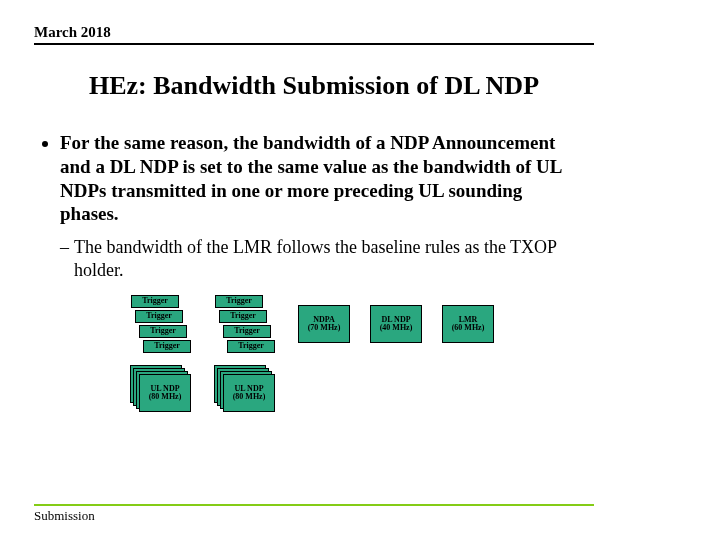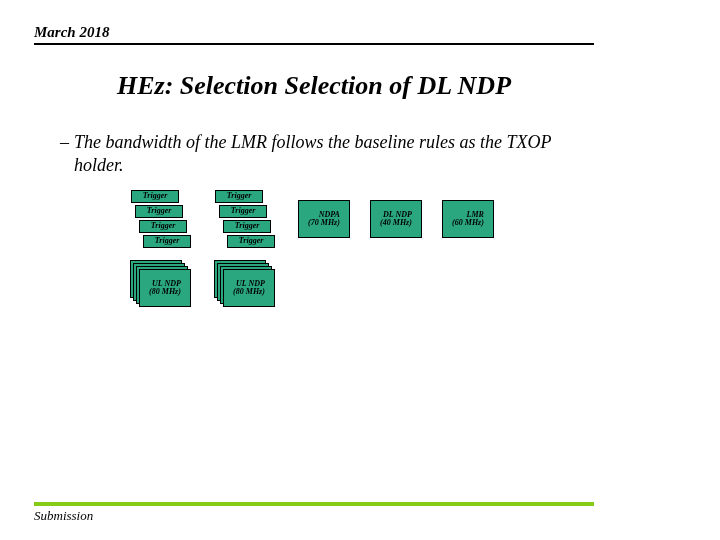--- a/index.html
+++ b/index.html
@@ -8,21 +8,20 @@
     font-family: "Times New Roman", Times, serif;
     background: #fff;
     color: #000;
   }
   .page {
     width: 628px;
     height: 540px;
     position: relative;
     box-sizing: border-box;
     padding: 24px 34px 18px 34px;
-    font-style: italic;
   }
   .header-row {
     display: flex;
     justify-content: space-between;
     font-weight: bold;
     font-size: 15px;
     border-bottom: 2px solid #000;
     padding-bottom: 2px;
   }
   .title {
@@ -71,21 +70,21 @@
   .box {
     box-sizing: border-box;
     border: 1px solid #000;
     background: #2aa77f;
     color: #000;
     font-family: "Times New Roman", Times, serif;
     font-weight: bold;
     display: flex;
     align-items: center;
     justify-content: center;
-    text-align: right;
+    text-align: center;
     font-size: 8px;
     line-height: 1.05;
   }
   .trigger {
     position: absolute;
     width: 48px;
     height: 13px;
   }
   .big-box {
     width: 52px;
@@ -116,40 +115,43 @@
     margin-top: 10px;
   }
   .footer-row {
     position: absolute;
     left: 34px;
     right: 34px;
     bottom: 16px;
     display: flex;
     justify-content: space-between;
     font-size: 13px;
-    border-top: 4px solid #84cc16;
+    border-top: 2px solid #84cc16;
     padding-top: 2px;
   }
   .footer-row .slide {
     position: absolute;
     left: 0; right: 0;
     text-align: center;
   }
 </style>
 </head>
 <body>
 
 <div class="page">
 
   <div class="header-row">
     <span>March 2018</span>
   </div>
 
-  <div class="title">HEz: Selection Selection of DL NDP</div>
-
+  <div class="title">HEz: Bandwidth Submission of DL NDP</div>
+
+  <ul class="bullets">
+    <li>For the same reason, the bandwidth of a NDP Announcement and a DL NDP is set to the same value as the bandwidth of UL NDPs transmitted in one or more preceding UL sounding phases.</li>
+  </ul>
   <div class="sub">
     <span class="sub-dash">–</span><span>The bandwidth of the LMR follows the baseline rules as the TXOP holder.</span>
   </div>
 
   <div class="diagram">
 
     <div class="phase">
       <div class="trigger-stack">
         <div class="box trigger" style="left:0px;top:0px">Trigger</div>
         <div class="box trigger" style="left:4px;top:15px">Trigger</div>

